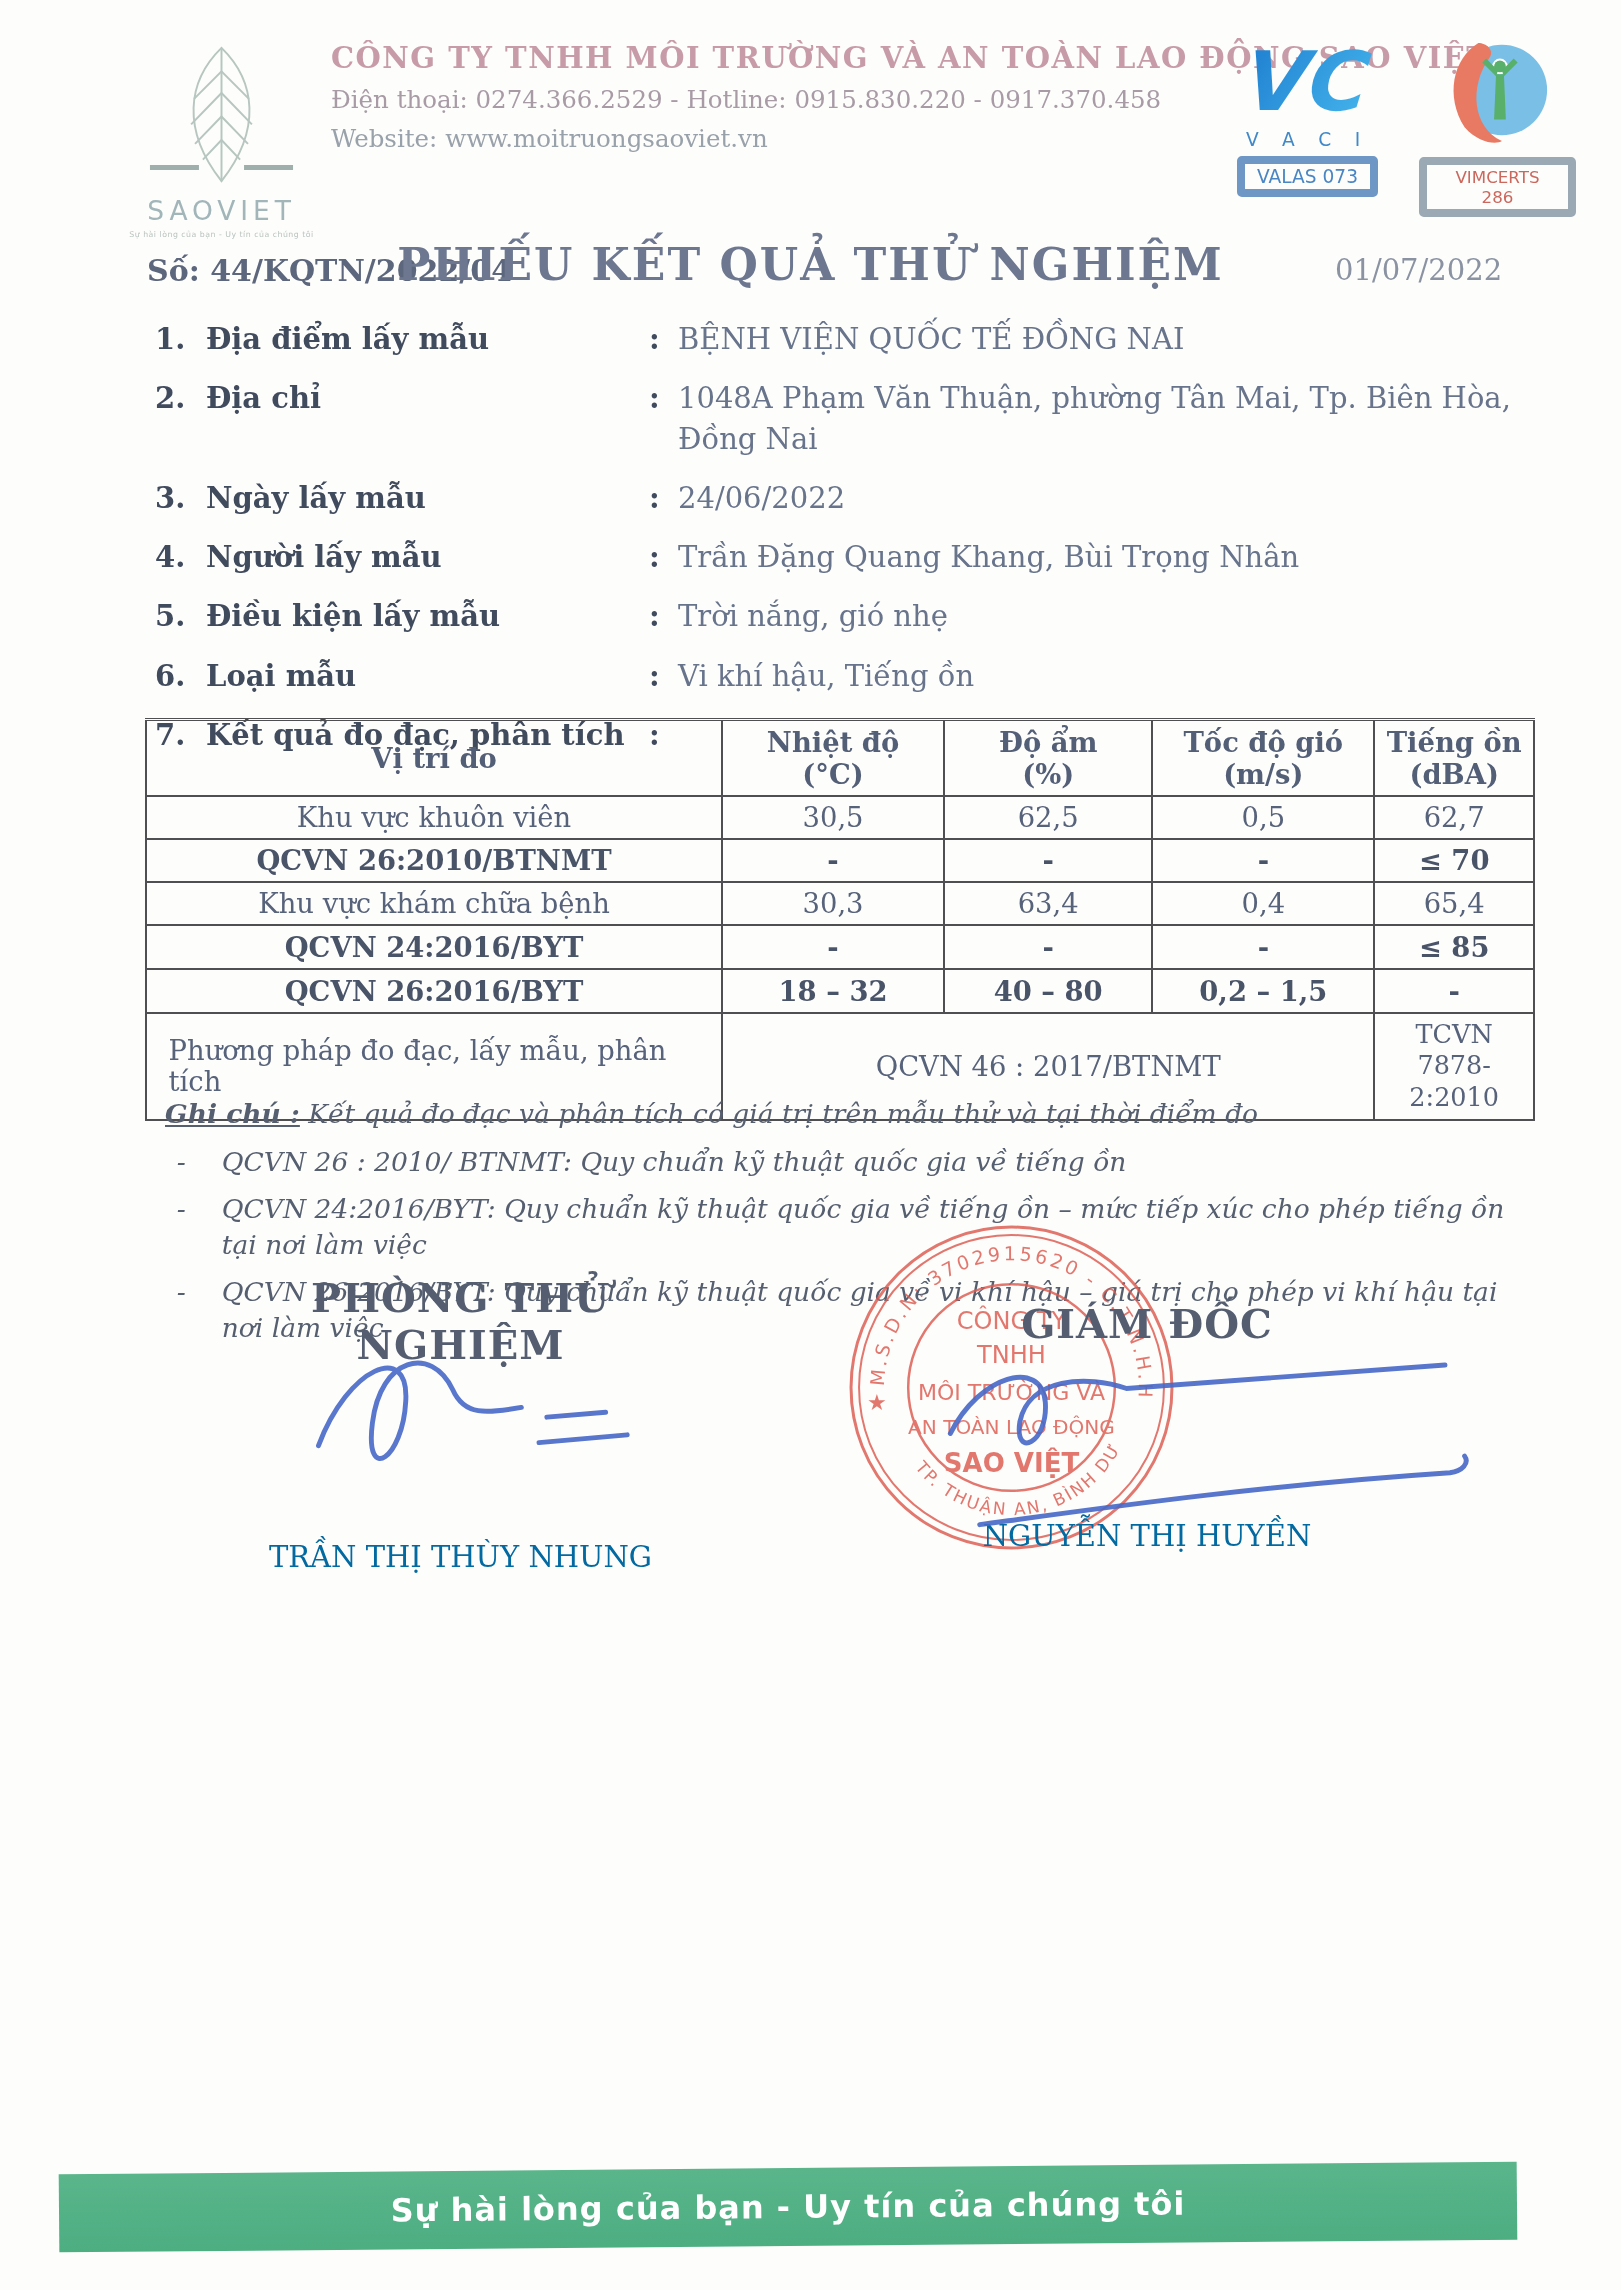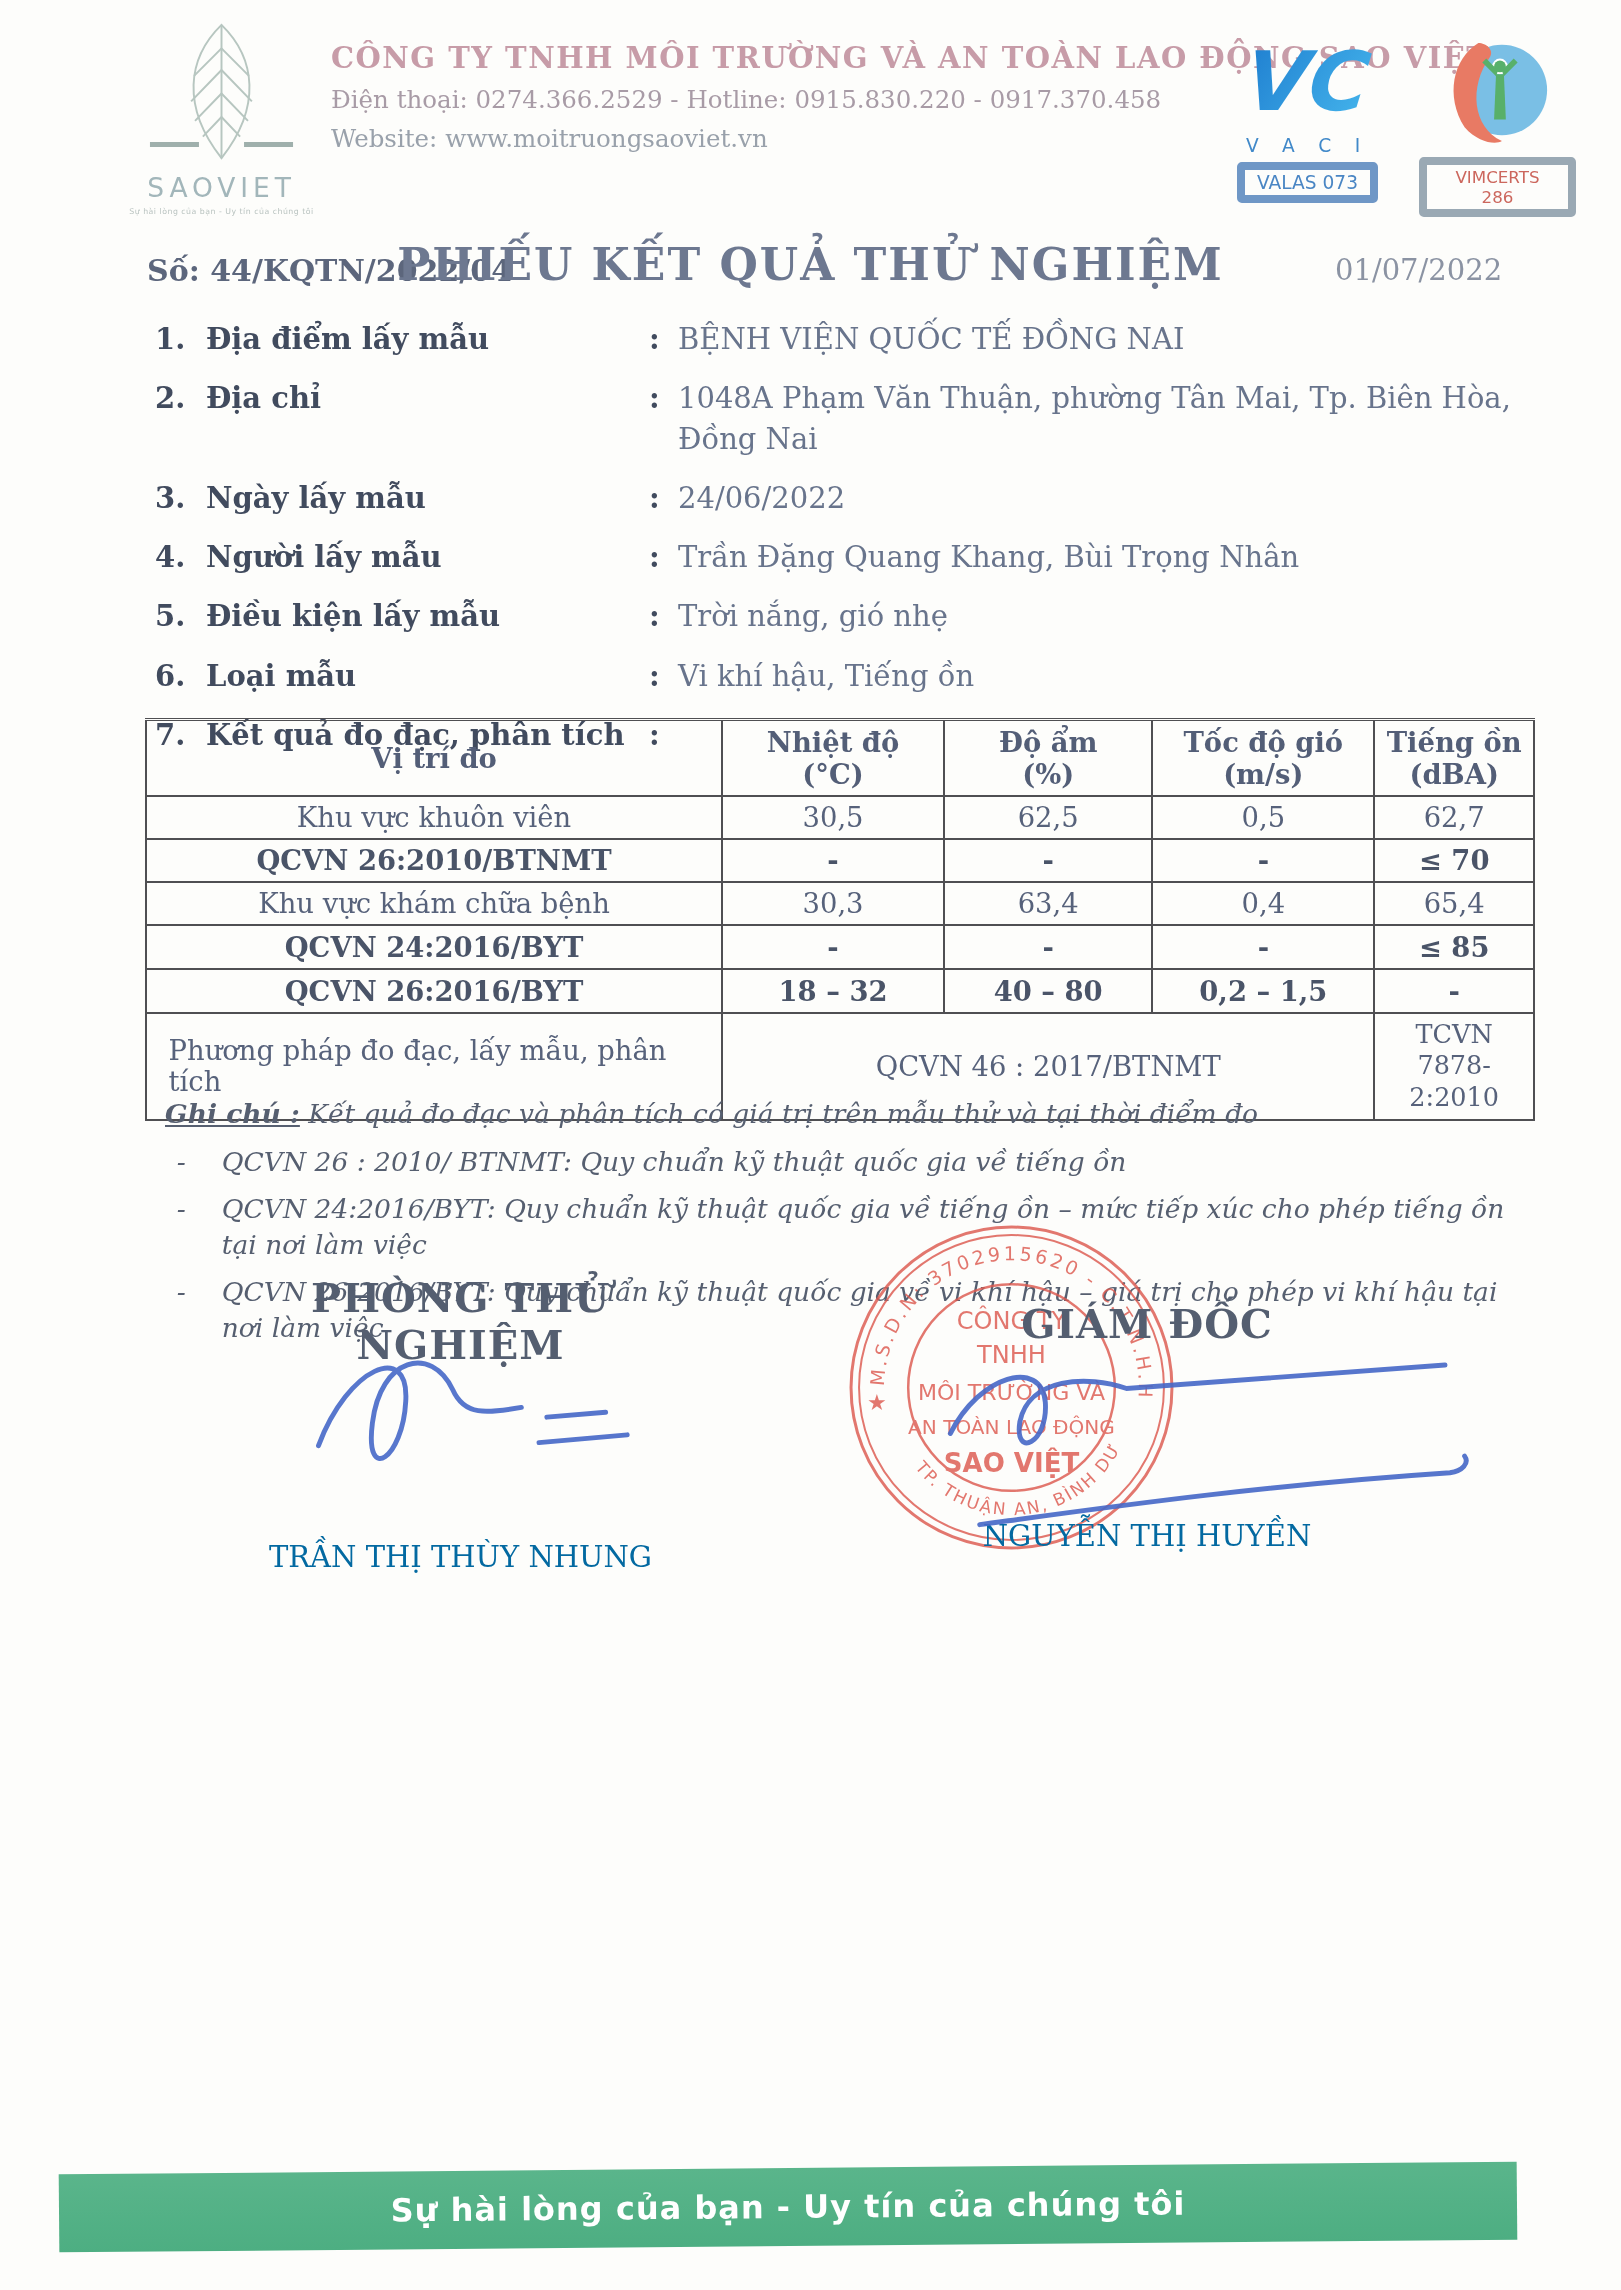--- a/index.html
+++ b/index.html
@@ -1,37 +1,37 @@
 <!DOCTYPE html>
 <html><head>
 <meta charset="utf-8">
 <style>
   html,body{margin:0;padding:0;background:#ffffff;}
   #page{
     position:relative;width:1621px;height:2291px;background:#fdfdfb;
     font-family:"DejaVu Serif","Liberation Serif",serif;color:#4c566b;overflow:hidden;
   }
   
-  #brand-logo{position:absolute;left:116px;top:19px;width:211px;text-align:center;}
+  #brand-logo{position:absolute;left:116px;top:42px;width:211px;text-align:center;}
   #brand-logo .logo-text{font-family:"DejaVu Sans","Liberation Sans",sans-serif;
     font-size:26.5px;letter-spacing:4.9px;color:#a2b6ba;margin-top:2px;}
   #brand-logo .logo-tag{font-family:"DejaVu Sans","Liberation Sans",sans-serif;
     font-size:7.8px;color:#b9c3c0;letter-spacing:0.5px;margin-top:3.9px;white-space:nowrap;}
   #company-block{position:absolute;left:331px;top:41px;width:882px;}
   .company-name{font-size:29px;letter-spacing:1.5px;color:#c79ca8;font-weight:600;white-space:nowrap;}
   .company-line{font-size:24.5px;color:#99a1ab;margin-top:9.8px;}
   .company-line.phone{color:#a89ba6;}
   
   #cert-vaci{position:absolute;left:1217px;top:41px;width:181px;text-align:center;}
   .vc-mark{font-family:"DejaVu Sans","Liberation Sans",sans-serif;font-weight:bold;
     font-style:italic;font-size:82px;line-height:82px;
     background:linear-gradient(120deg,#1f7fd0,#45b5ec);-webkit-background-clip:text;
     background-clip:text;color:transparent;transform:skewX(-6deg);display:inline-block;}
   .vaci-label{font-family:"DejaVu Sans","Liberation Sans",sans-serif;font-size:18.6px;
-    letter-spacing:8.8px;color:#4189c9;margin-top:12px;}
+    letter-spacing:8.8px;color:#4189c9;margin-top:6px;}
   .cert-badge{display:inline-block;font-family:"DejaVu Sans","Liberation Sans",sans-serif;
     font-size:18.6px;padding:2px 11.8px;border:8px solid #0f766e;border-radius:4.9px;margin-top:5.9px;}
   #cert-vaci .cert-badge{color:#4a86c4;border-color:#6f97c6;}
   #cert-vimcerts{position:absolute;left:1419px;top:37px;width:157px;text-align:center;}
   #cert-vimcerts .cert-badge{color:#cc675d;border-color:#9aa9b4;font-size:16.7px;}
   
   #doc-number{position:absolute;left:147px;top:253px;font-size:30px;font-weight:700;color:#5c667c;}
   #doc-title{position:absolute;left:0;top:239px;width:100%;text-align:center;
     font-size:44px;font-weight:600;letter-spacing:2px;color:#6d7890;}
   #doc-date{position:absolute;left:1335px;top:253px;font-size:29px;color:#8b93a3;}

